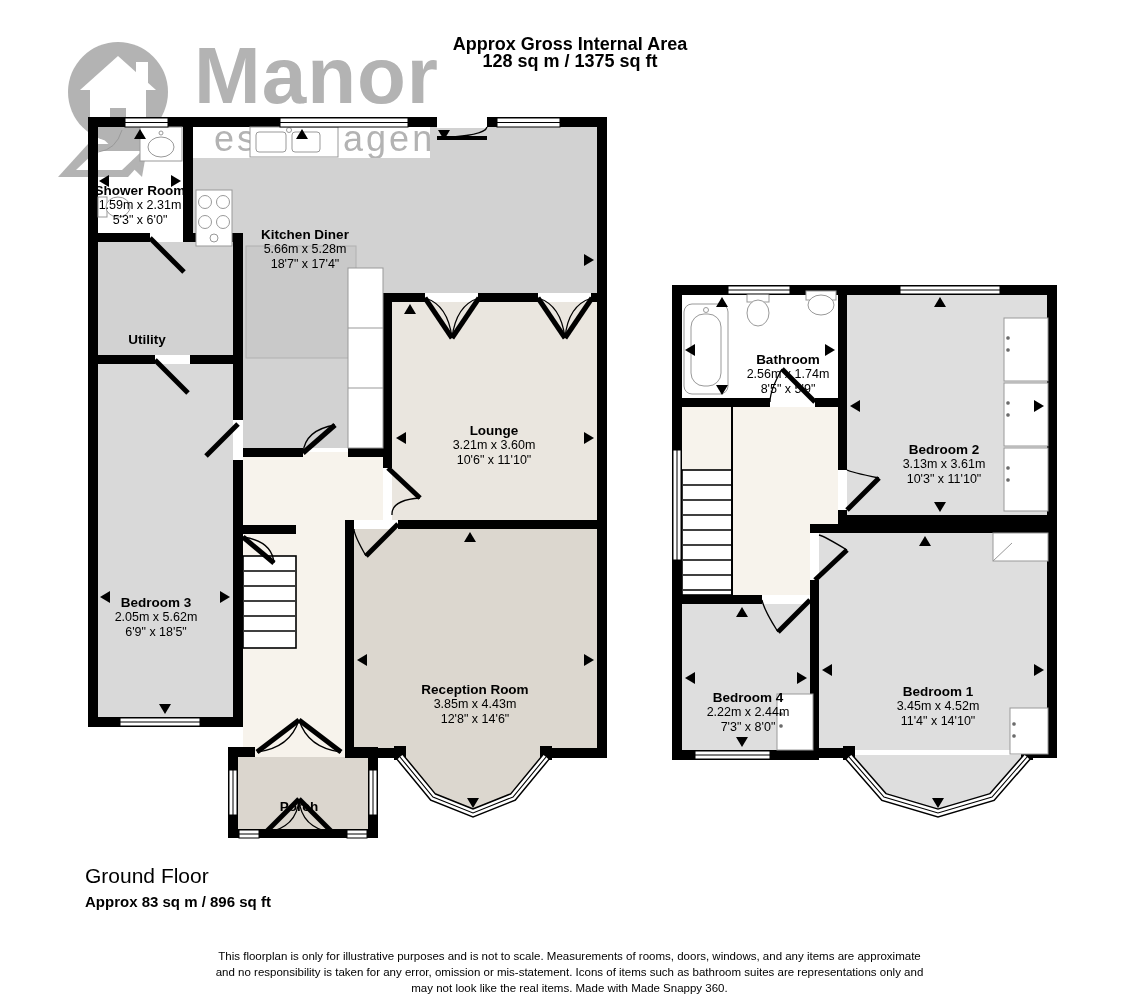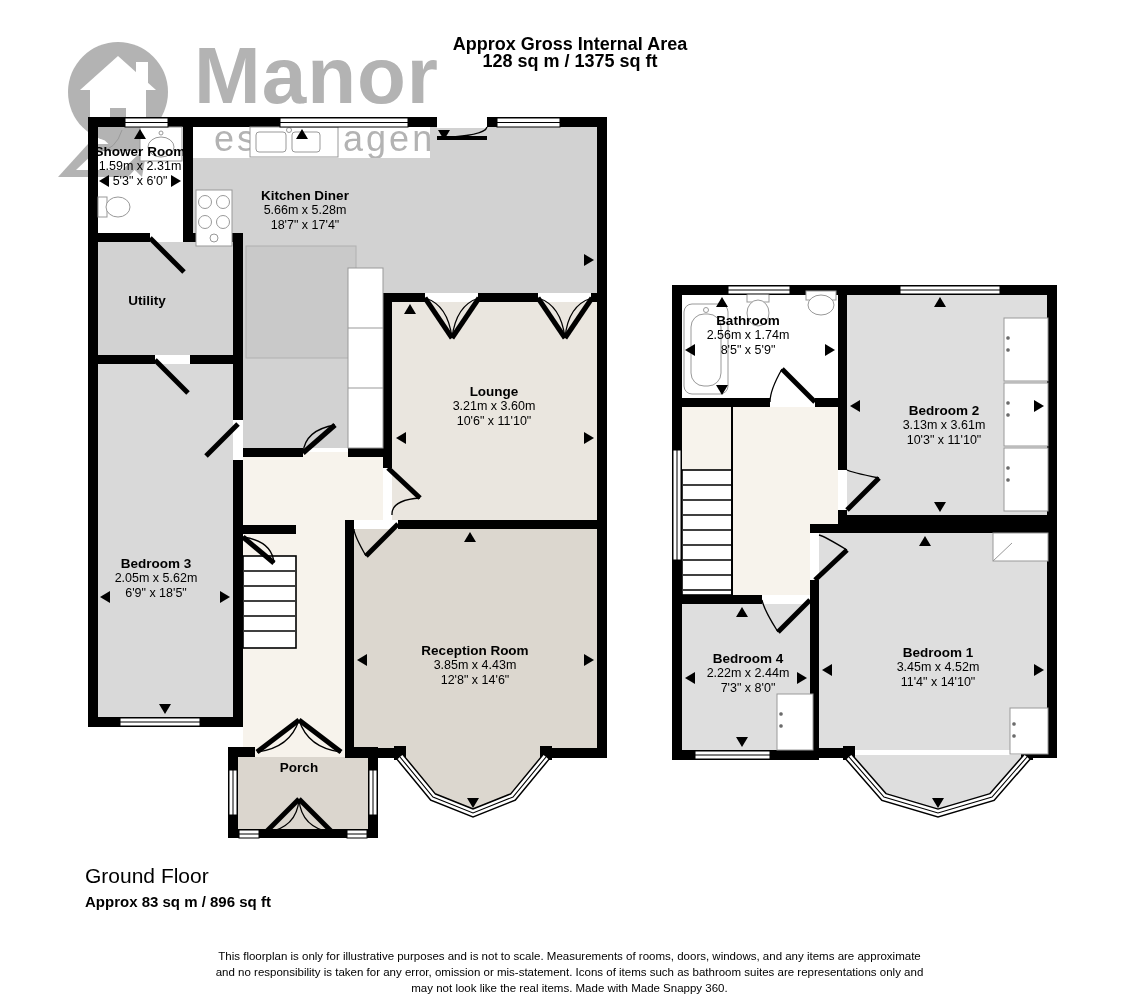--- a/index.html
+++ b/index.html
@@ -11,21 +11,21 @@
              color:var(--c-logo,#b3b3b3);letter-spacing:1px;line-height:84px;}
   .logo-tagline{position:absolute;left:198px;top:120px;font-size:36px;
                 color:var(--c-logo,#b3b3b3);letter-spacing:3px;line-height:38px;}
   .pin-svg{position:absolute;left:30px;top:32px;}
   
   .header{position:absolute;left:570px;top:36px;transform:translateX(-50%);
           text-align:center;font-weight:bold;font-size:18px;line-height:17px;z-index:3;white-space:nowrap;}
   
   .plan-svg{position:absolute;left:0;top:0;z-index:2;}
   
-  .room-label{position:absolute;transform:translateX(-50%);text-align:center;z-index:3;white-space:nowrap;}
+  .room-label{position:absolute;transform:translateX(-50%);text-align:center;z-index:3;white-space:nowrap;margin-top:39px;}
   .rn{font-weight:bold;font-size:13.5px;line-height:15px;}
   .rd{font-size:12.5px;line-height:15px;}
   
   .floor-title{position:absolute;z-index:3;white-space:nowrap;}
   .ft-name{font-size:21px;line-height:24px;}
   .ft-area{font-size:15px;font-weight:bold;margin-top:5px;}
   
   .disclaimer{position:absolute;left:0;right:0;top:936px;text-align:center;
               font-size:11.5px;line-height:16px;z-index:3;margin-top:12px;}
 </style>
@@ -380,21 +380,21 @@
     <div class="rd">6'9" x 18'5"</div>
   </div>
   <div class="room-label" style="left:475px;top:643px">
     <div class="rn">Reception Room</div>
     <div class="rd">3.85m x 4.43m</div>
     <div class="rd">12'8" x 14'6"</div>
   </div>
   <div class="room-label" style="left:299px;top:760px">
     <div class="rn">Porch</div>
   </div>
-  <div class="room-label" style="left:748px;top:313px">
+  <div class="room-label" style="left:788px;top:313px">
     <div class="rn">Bathroom</div>
     <div class="rd">2.56m x 1.74m</div>
     <div class="rd">8'5" x 5'9"</div>
   </div>
   <div class="room-label" style="left:944px;top:403px">
     <div class="rn">Bedroom 2</div>
     <div class="rd">3.13m x 3.61m</div>
     <div class="rd">10'3" x 11'10"</div>
   </div>
   <div class="room-label" style="left:748px;top:651px">

